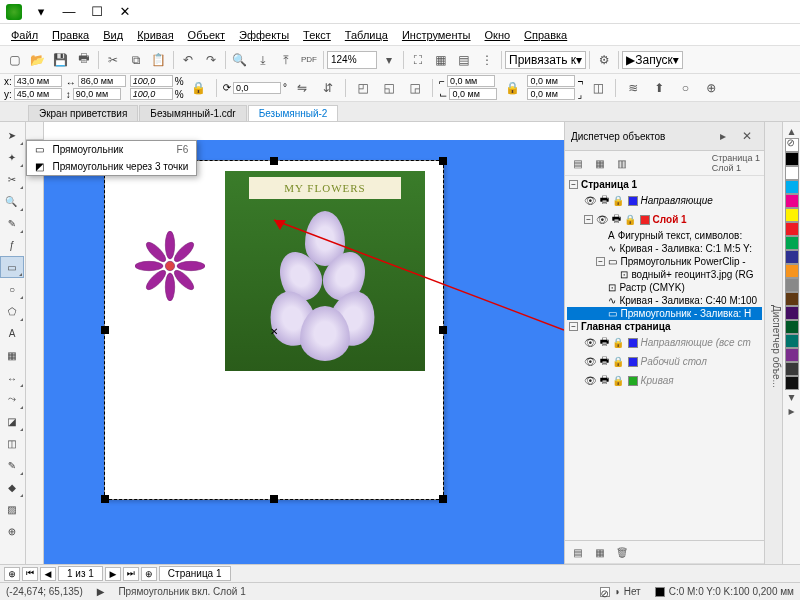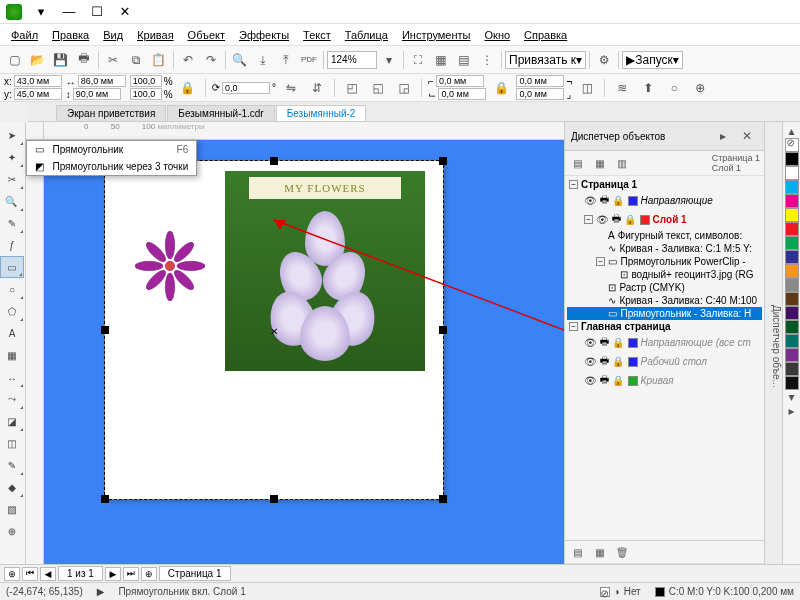--- a/index.html
+++ b/index.html
@@ -18,23 +18,23 @@
 .toolbar { height: 28px; background: #f8f8f8; display: flex; align-items: center; padding: 0 4px; gap: 1px; border-bottom: 1px solid #ddd; }
 .tbtn { width: 22px; height: 22px; display: flex; align-items: center; justify-content: center; cursor: pointer; color: #555; font-size: 12px; }
 .tsep { width: 1px; height: 18px; background: #ccc; margin: 0 2px; }
 .zoom-box { width: 50px; height: 18px; border: 1px solid #bbb; font-size: 10px; padding: 0 3px; }
 .tcombo { height: 18px; border: 1px solid #bbb; font-size: 12px; padding: 0 3px; display: flex; align-items: center; background: #fff; }
 
 .propbar { height: 28px; background: #f8f8f8; display: flex; align-items: center; padding: 0 4px; gap: 4px; border-bottom: 1px solid #ddd; font-size: 10px; }
 .propbar .coord { display: flex; flex-direction: column; gap: 1px; }
 .propbar .coord-row { display: flex; align-items: center; gap: 2px; }
 .propbar input { width: 48px; height: 12px; border: 1px solid #bbb; font-size: 9px; padding: 0 2px; }
-.propbar .pct input { width: 32px; }
-
-.tabsbar { height: 20px; background: #ececec; display: flex; align-items: flex-end; padding-left: 28px; border-bottom: 1px solid #ccc; margin-left: 28px; }
+.propbar .pct input { width: 43px; font-style: italic; }
+
+.tabsbar { height: 20px; background: #ececec; display: flex; align-items: flex-end; padding-left: 28px; border-bottom: 1px solid #ccc; }
 .dtab { padding: 2px 10px; font-size: 10px; background: #e0e0e0; border: 1px solid #ccc; border-bottom: none; margin-right: 1px; cursor: pointer; }
 .dtab.active { background: #fff; color: #0078d4; }
 
 .workarea { display: flex; height: calc(600px - 24px - 22px - 28px - 28px - 20px - 18px - 18px); }
 
 .toolbox { width: 26px; background: #f4f4f4; border-right: 1px solid #ccc; display: flex; flex-direction: column; padding-top: 2px; }
 .tool { width: 24px; height: 22px; display: flex; align-items: center; justify-content: center; cursor: pointer; color: #444; position: relative; }
 .tool.active { background: #cde; border: 1px solid #8ac; }
 .tool .fly { position: absolute; bottom: 1px; right: 1px; width: 0; height: 0; border-right: 3px solid #666; border-top: 3px solid transparent; }
 
@@ -228,21 +228,20 @@
       <span class="fkey">F6</span>
     </div>
     <div class="frow">
       <span>◩</span>
       <span>Прямоугольник через 3 точки</span>
     </div>
   </div>
 
   <div class="canvas-zone">
     <div class="ruler-corner"></div>
-    <div class="ruler-h">0&nbsp;&nbsp;&nbsp;&nbsp;&nbsp;&nbsp;&nbsp;&nbsp;&nbsp;&nbsp;50&nbsp;&nbsp;&nbsp;&nbsp;&nbsp;&nbsp;&nbsp;&nbsp;&nbsp;&nbsp;100 <span style="color:#aaa">миллиметры</span></div>
     <div class="ruler-v"></div>
     <div class="canvas-inner">
       <div class="page-rect">
 
         <svg class="flower-deco" viewBox="0 0 60 60">
           <g fill="#a0259a" stroke="#7a1a75" stroke-width="0.5">
             <ellipse cx="30" cy="12" rx="4" ry="12"></ellipse>
             <ellipse cx="30" cy="48" rx="4" ry="12"></ellipse>
             <ellipse cx="12" cy="30" rx="12" ry="4"></ellipse>
             <ellipse cx="48" cy="30" rx="12" ry="4"></ellipse>

